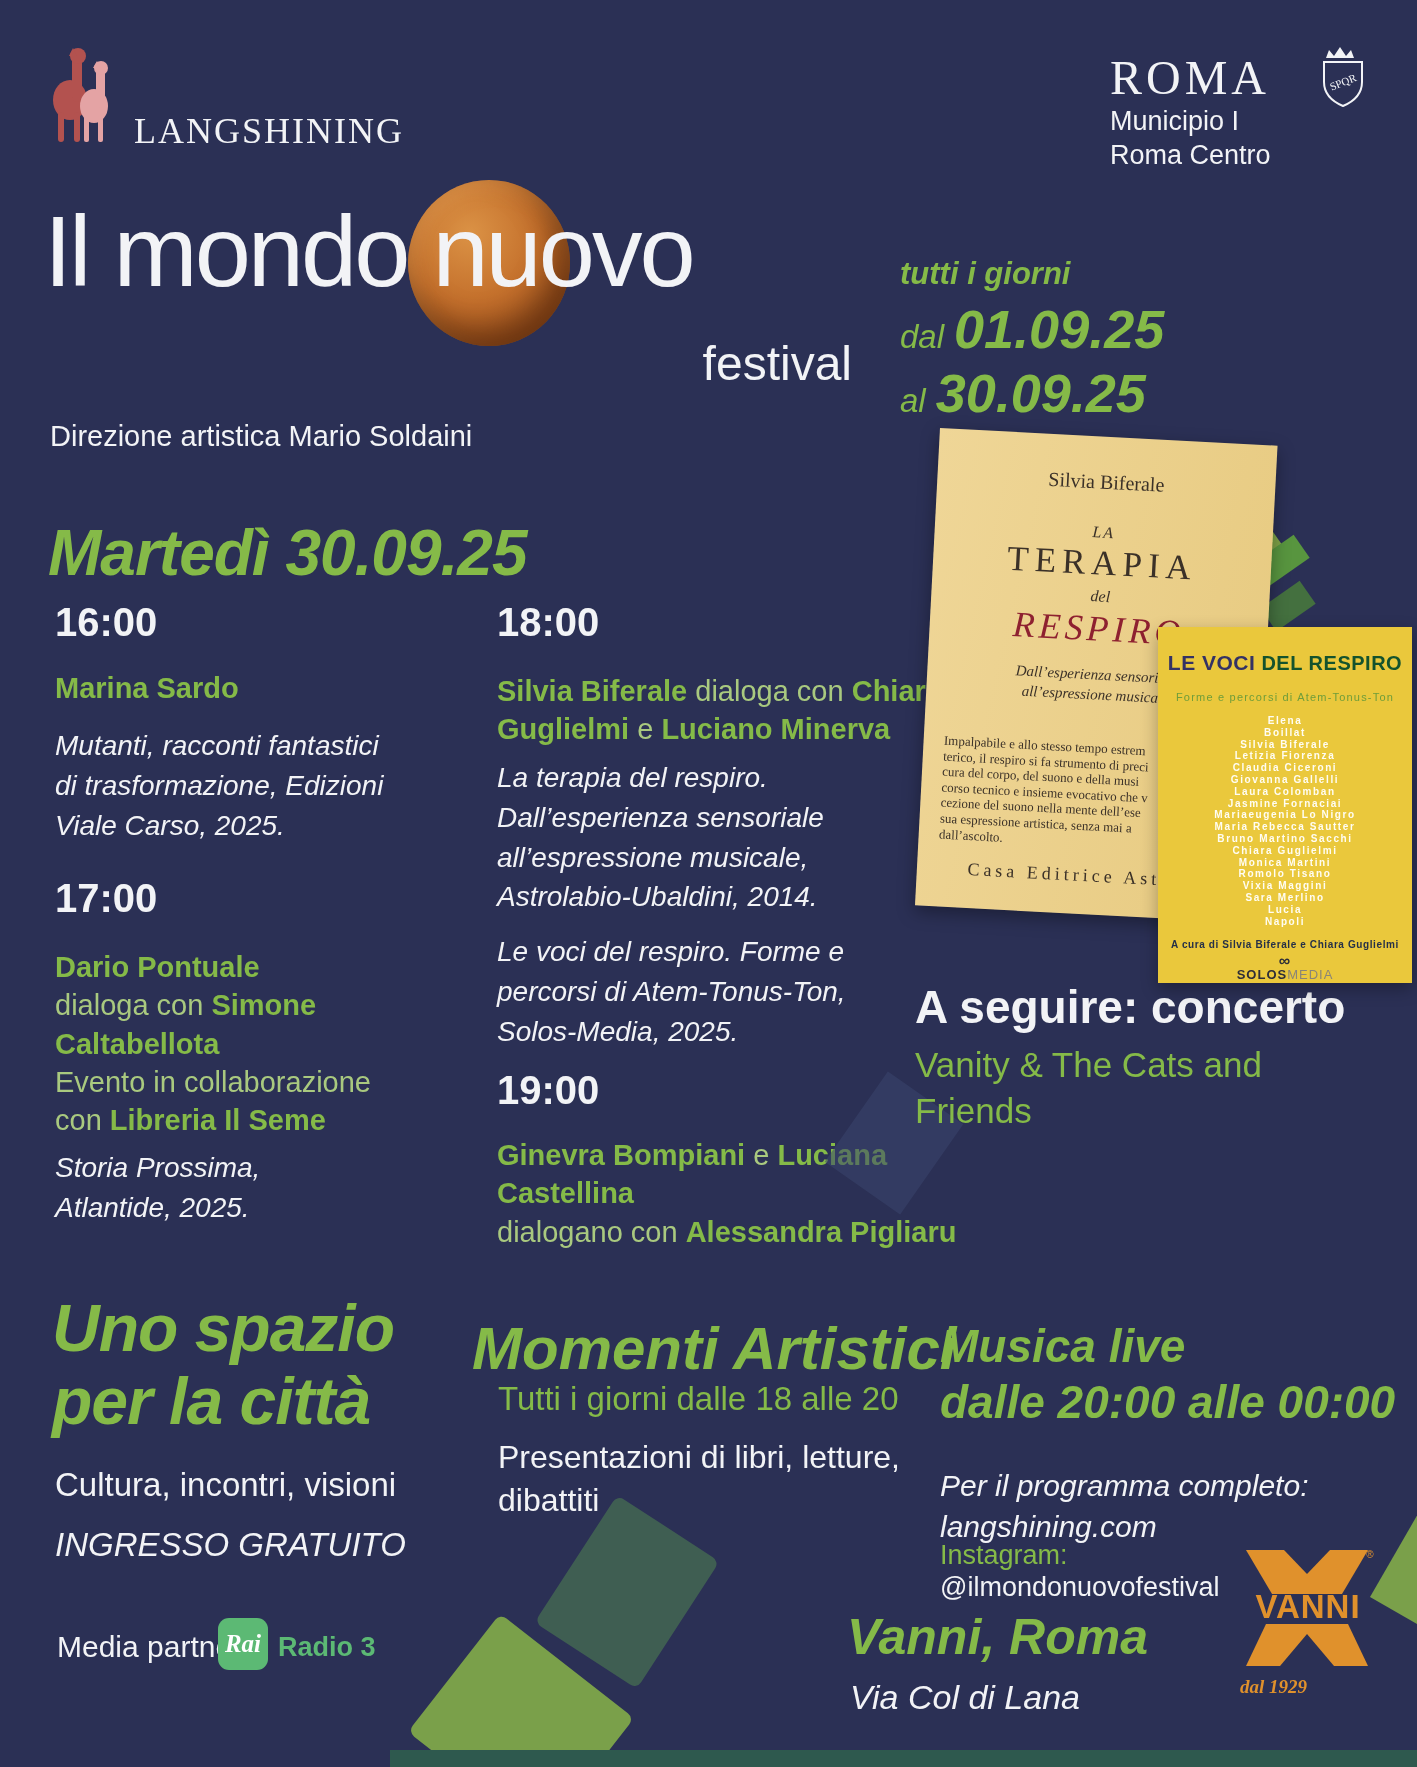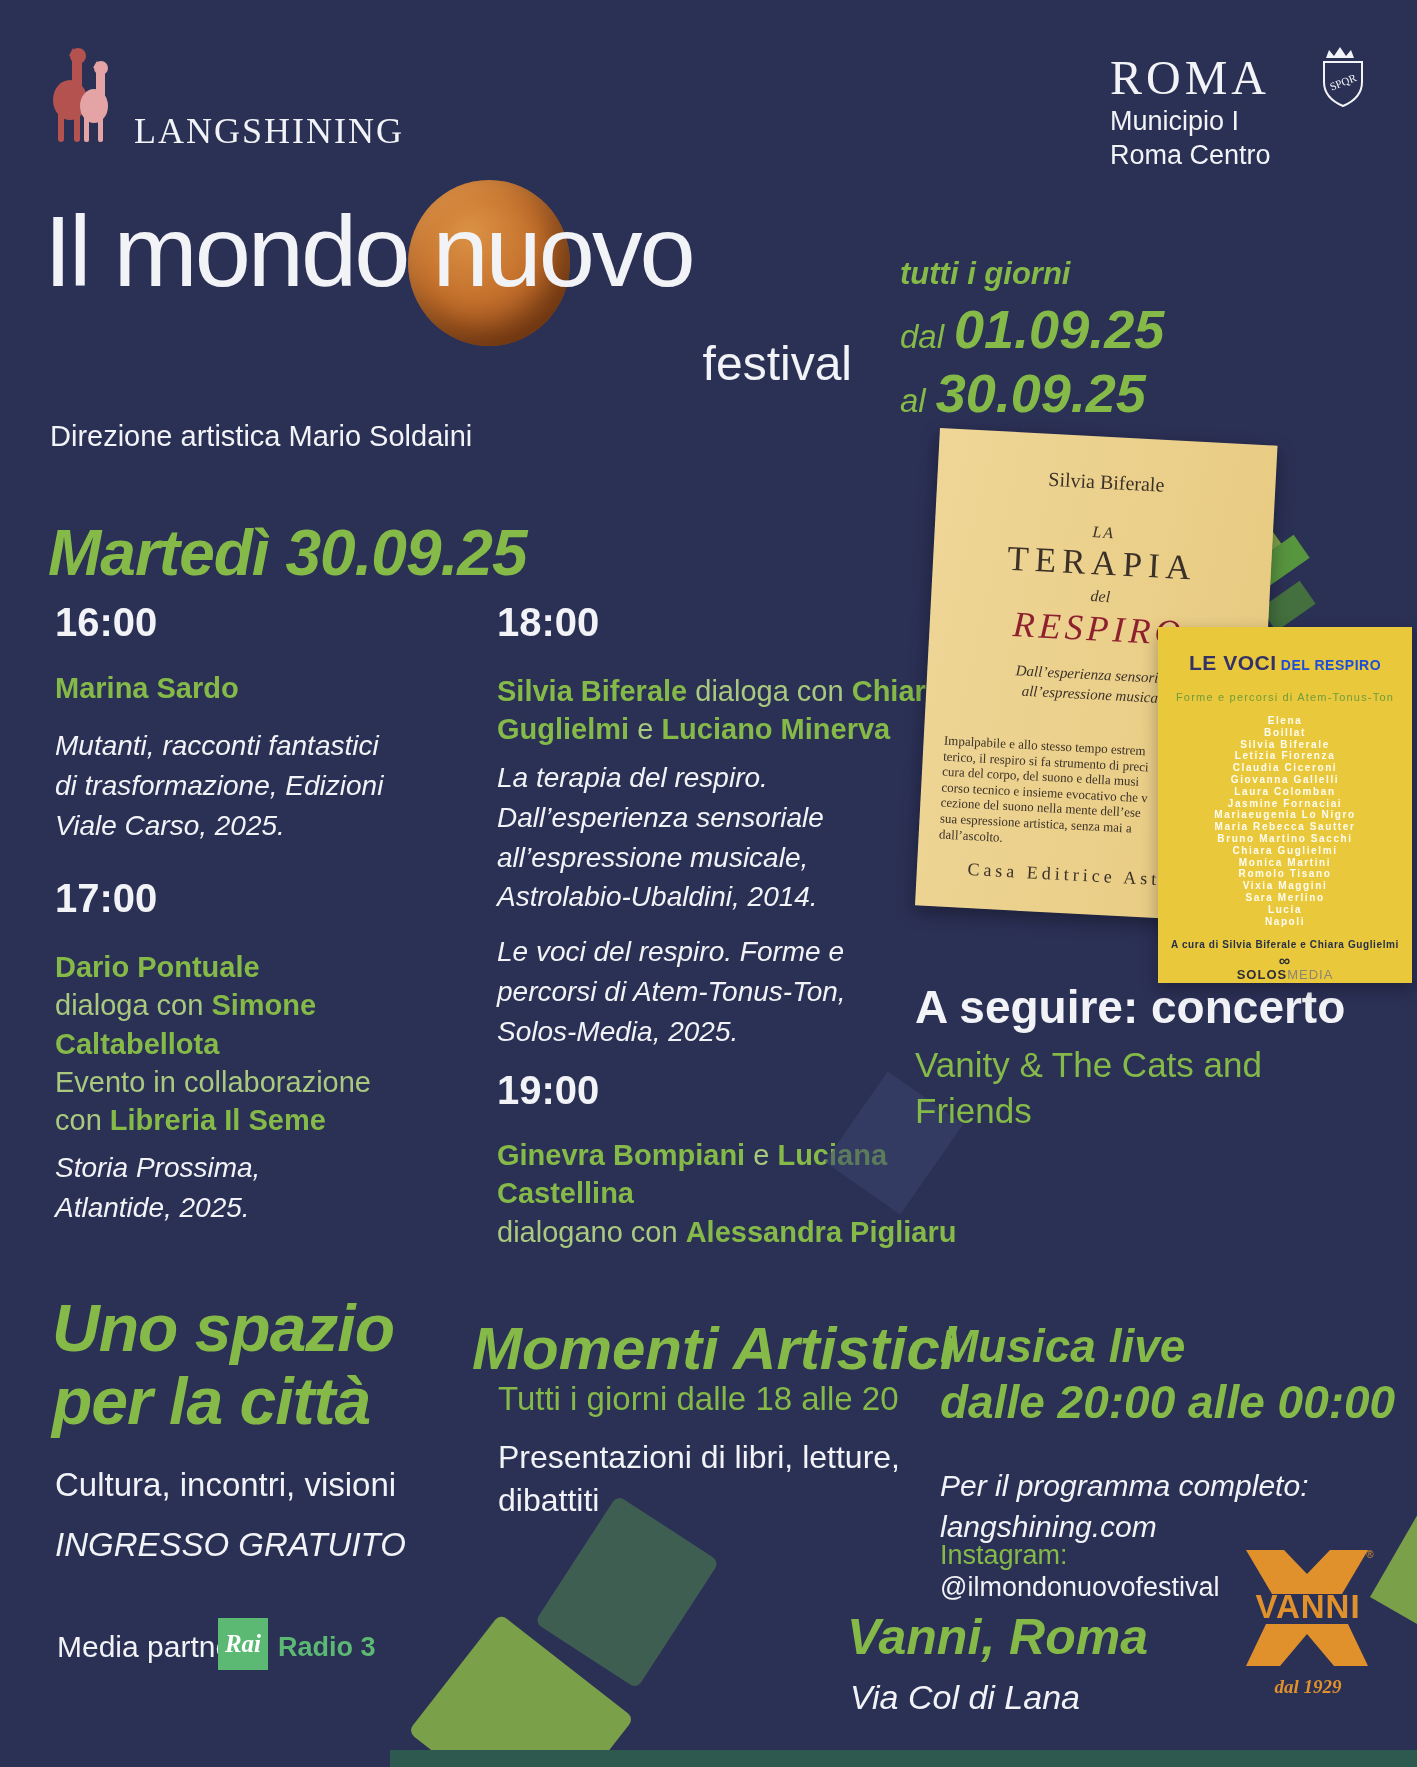--- a/index.html
+++ b/index.html
@@ -80,21 +80,21 @@
   #cover1 .la{margin-top:30px;font-size:16px;font-style:italic;letter-spacing:2px}
   #cover1 .ttl{margin-top:2px;font-size:35px;letter-spacing:6px}
   #cover1 .del{margin-top:4px;font-size:16px;font-style:italic}
   #cover1 .resp{margin-top:2px;font-size:36px;font-style:italic;letter-spacing:4px;color:var(--red)}
   #cover1 .sub{margin-top:16px;font-size:15px;font-style:italic;line-height:1.3}
   #cover1 .blurb{margin:36px auto 0;width:88%;font-size:13px;line-height:1.2;text-align:left}
   #cover1 .pub{position:absolute;left:0;right:0;bottom:28px;font-size:18px;letter-spacing:4px}
   #cover2{left:1158px;top:627px;width:254px;height:356px;background:var(--yellow);z-index:3;text-align:center;
     box-shadow:0 6px 16px rgba(0,0,0,.3)}
   #cover2 .t1{color:#343264;font-weight:bold;font-size:21px}
-  #cover2 .t2{color:#1d4ed8;font-weight:bold;font-size:14px}
+  #cover2 .t2{color:#14532d;font-weight:bold;font-size:20px}
   #cover2 .vtitle{margin-top:24px;letter-spacing:.5px}
   #cover2 .vsub{margin-top:16px;color:#6f9d3a;font-weight:normal;font-size:11px;letter-spacing:1.2px}
   #cover2 .names{margin-top:12px;color:#fffdf3;font-weight:bold;font-size:10px;letter-spacing:1.6px;line-height:1.18}
   #cover2 .cur{margin-top:12px;color:#253048;font-weight:bold;font-size:10px;letter-spacing:.6px}
   #cover2 .slogo{margin-top:4px;color:#2e2e38;font-size:13px;letter-spacing:1px;line-height:.9}
   #cover2 .slogo .inf{font-size:16px;font-weight:bold;display:block}
   #cover2 .slogo .m{color:#8a8577;font-weight:normal}
 
   
   #concert-h{left:915px;top:980px;font-size:46px;font-weight:600;color:var(--white);z-index:2}
@@ -109,26 +109,26 @@
   #momenti-desc{left:498px;top:1436px;font-size:32px;color:var(--white);line-height:1.35}
   #musica-h{left:940px;top:1318px;font-size:46px;line-height:1.22}
   #musica-prog{left:940px;top:1466px;font-size:30px;font-style:italic;color:var(--white);line-height:1.35}
   #ig-label{left:940px;top:1540px;font-size:27px;color:var(--green)}
   #ig-handle{left:940px;top:1572px;font-size:27px;color:var(--white)}
   #venue{left:847px;top:1608px;font-size:50px}
   #address{left:850px;top:1678px;font-size:34px;font-style:italic;color:var(--white)}
 
   
   #media-partner{left:57px;top:1630px;font-size:30px;color:var(--white)}
-  #rai-box{left:218px;top:1618px;width:50px;height:52px;background:var(--rai);border-radius:0;
+  #rai-box{left:218px;top:1618px;width:50px;height:52px;background:var(--rai);border-radius:11px;
     display:flex;align-items:center;justify-content:center;z-index:2}
   #rai-box span{color:#fff;font-weight:bold;font-style:italic;font-size:25px;font-family:"Liberation Serif",serif}
   #radio3{left:278px;top:1632px;font-size:27px;font-weight:bold;color:var(--rai)}
   #vanni{left:1240px;top:1548px;z-index:2}
-  #vanni .since{margin-top:4px;text-align:center;color:var(--orange);font-style:italic;font-weight:bold;
+  #vanni .since{margin-top:4px;color:var(--orange);font-style:italic;font-weight:bold;
     font-family:"Liberation Serif",serif;font-size:19px}
 </style>
 </head>
 <body>
 
 <div id="poster">
 
   <div class="abs" id="brand">
     <span>
       <svg width="72" height="104" viewBox="0 0 72 104">

